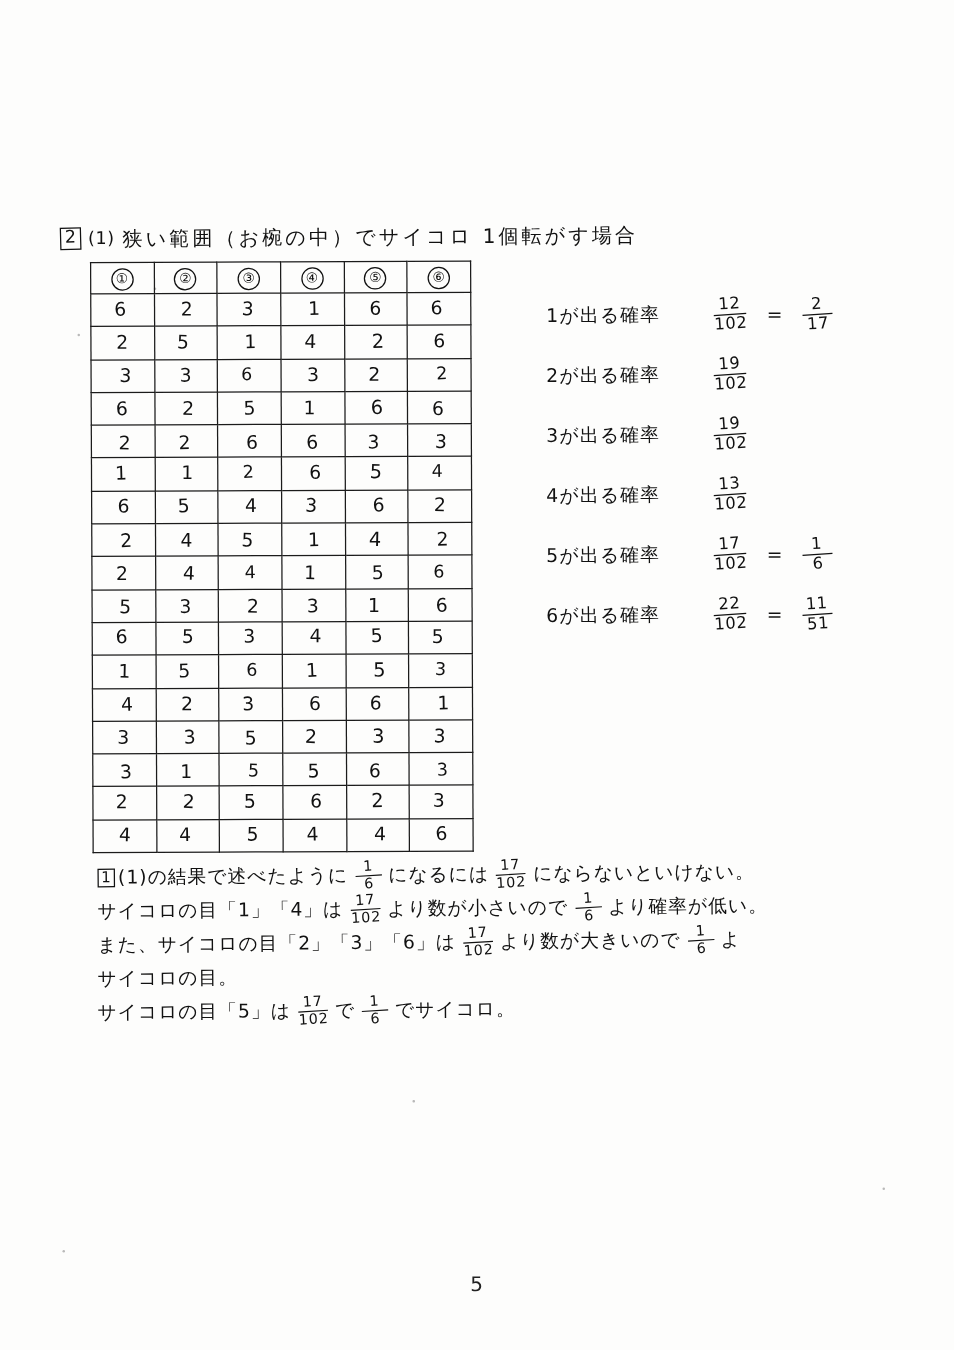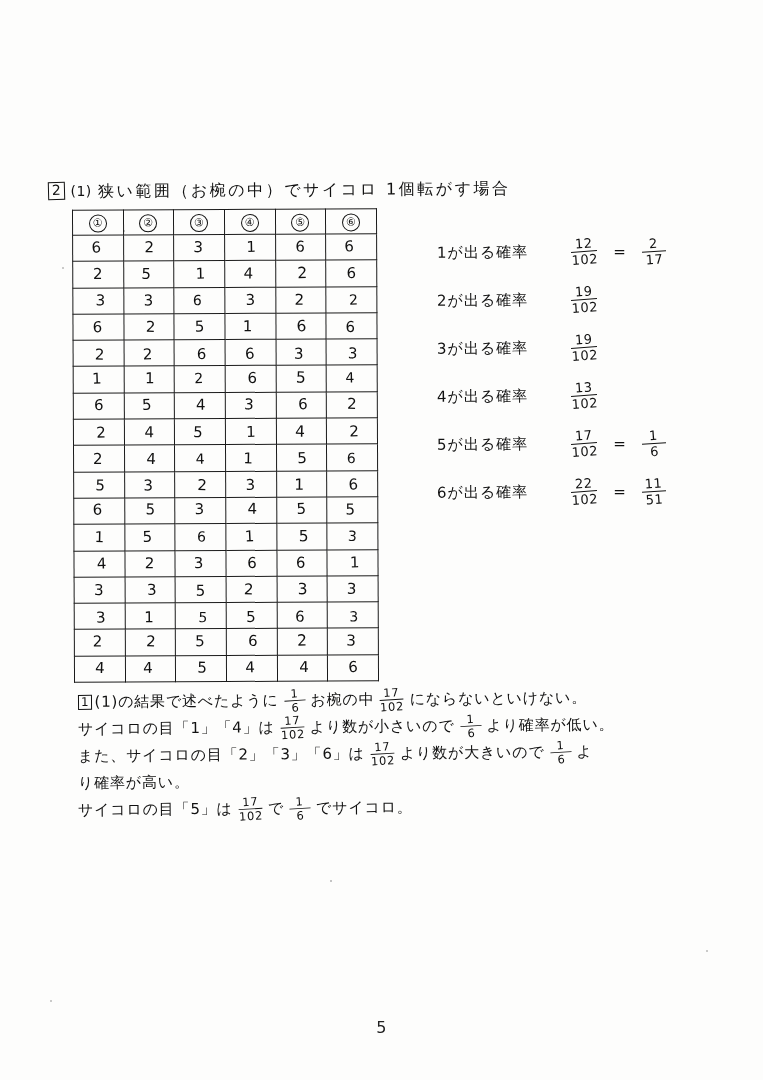--- a/index.html
+++ b/index.html
@@ -422,21 +422,21 @@
   <div id="conclusion" class="hand">
 
     <div class="concl-line">
       <span class="boxed-small">1</span>
       <span>(1)の結果で述べたように</span>
       <span class="frac">
         <span class="num">1</span>
         <span class="bar"></span>
         <span class="den">6</span>
       </span>
-      <span>お椀の中</span>
+      <span>になるには</span>
       <span class="frac">
         <span class="num">17</span>
         <span class="bar"></span>
         <span class="den">102</span>
       </span>
       <span>にならないといけない。</span>
     </div>
 
     <div class="concl-line">
       <span>サイコロの目「1」「4」は</span>
@@ -464,21 +464,21 @@
       <span>より数が大きいので</span>
       <span class="frac">
         <span class="num">1</span>
         <span class="bar"></span>
         <span class="den">6</span>
       </span>
       <span>よ</span>
     </div>
 
     <div class="concl-line">
-      <span>り確率が高い。</span>
+      <span>サイコロの目。</span>
     </div>
 
     <div class="concl-line">
       <span>サイコロの目「5」は</span>
       <span class="frac">
         <span class="num">17</span>
         <span class="bar"></span>
         <span class="den">102</span>
       </span>
       <span>で</span>

